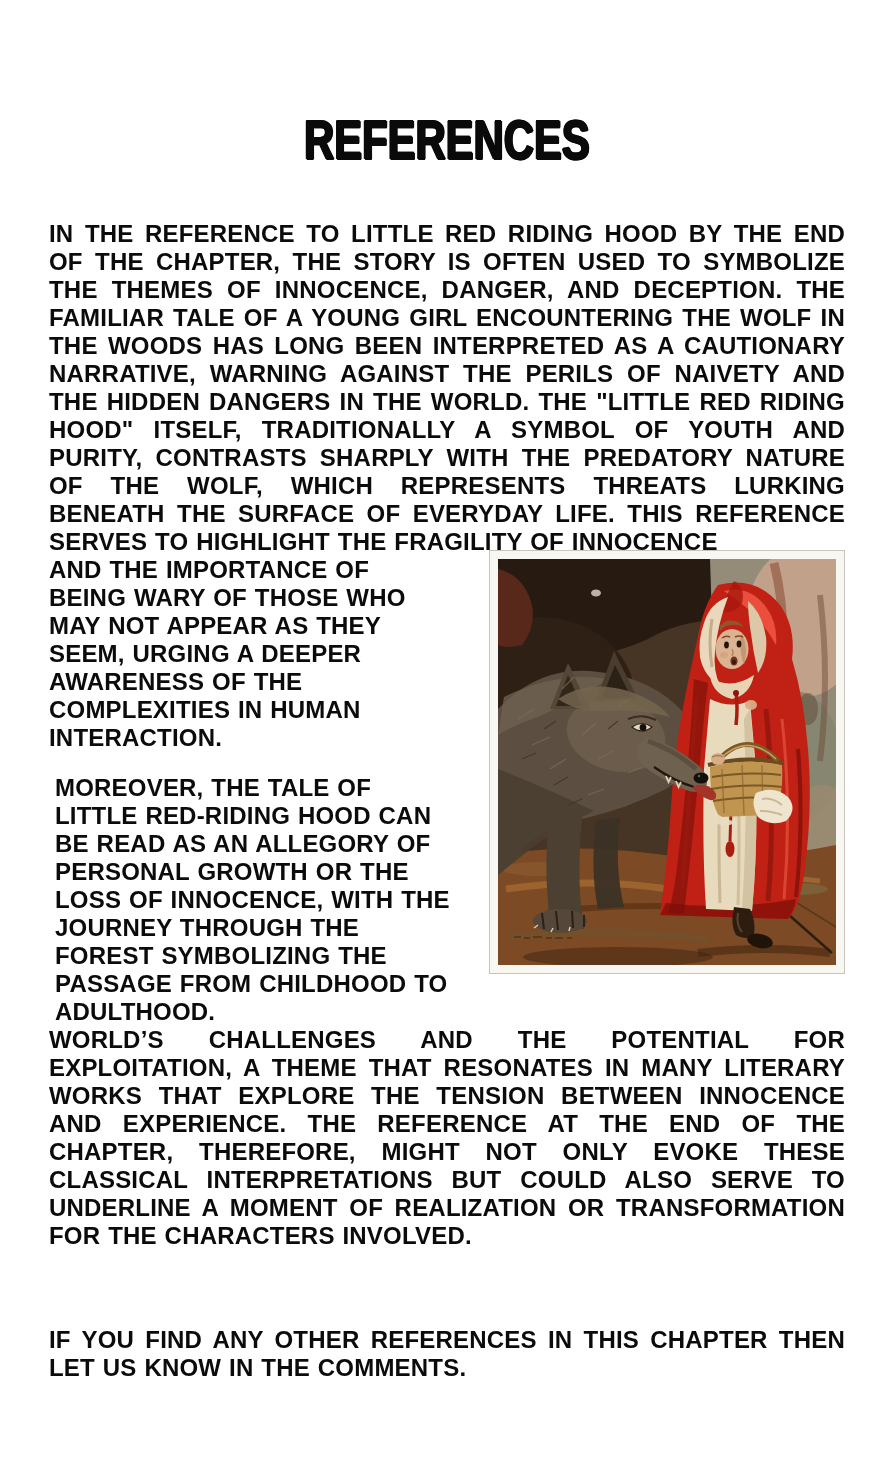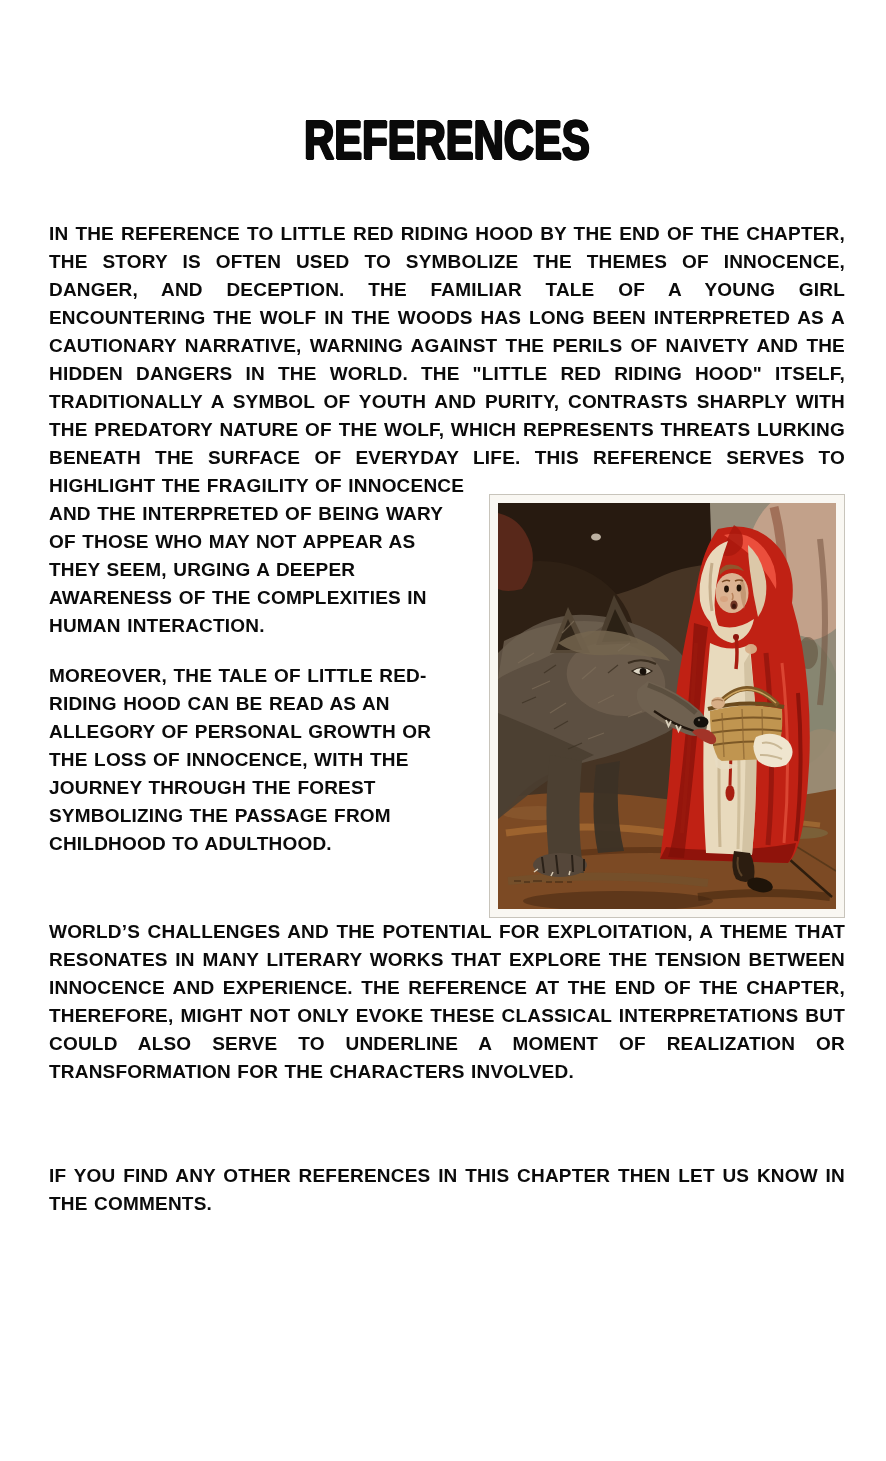--- a/index.html
+++ b/index.html
@@ -29,30 +29,30 @@
     transform:scaleX(0.76) scaleY(1.02);
     transform-origin:center;
     letter-spacing:0px;
     text-shadow:
       1.4px 0 0 #0a0a0a, -1.4px 0 0 #0a0a0a,
       0 1px 0 #0a0a0a, 0 -1px 0 #0a0a0a,
       1px 1px 0 #0a0a0a, -1px -1px 0 #0a0a0a;
   }
   .body-text{
     font-weight:bold;
-    font-size:19px;
+    font-size:24px;
     line-height:28px;
     letter-spacing:0.2px;
     word-spacing:1px;
   }
   p{margin:0;}
   .p-intro{margin-top:52px;text-align:justify;}
   .wrap-row{display:flex;align-items:flex-start;}
   .left-col{width:402px;text-align:left;}
-  .left-col .gap-above{margin-top:22px;}
+  .left-col .gap-above{margin-top:22px;margin-left:6px;}
   .illustration-frame{
     margin:-6px 0 0 auto;
     background:#f9f7f2;
     border:1px solid #c8c4bb;
     padding:8px;
     flex:none;
     font-size:0;
   }
   .p-analysis{text-align:justify;}
   .p-footer{margin-top:76px;text-align:justify;}
@@ -61,21 +61,21 @@
 <body>
 
 <div class="page">
 
   <h1 class="title"><span class="squeeze"><span>REFERENCES</span></span></h1>
 
   <p class="body-text p-intro">IN THE REFERENCE TO LITTLE RED RIDING HOOD BY THE END OF THE CHAPTER, THE STORY IS OFTEN USED TO SYMBOLIZE THE THEMES OF INNOCENCE, DANGER, AND DECEPTION. THE FAMILIAR TALE OF A YOUNG GIRL ENCOUNTERING THE WOLF IN THE WOODS HAS LONG BEEN INTERPRETED AS A CAUTIONARY NARRATIVE, WARNING AGAINST THE PERILS OF NAIVETY AND THE HIDDEN DANGERS IN THE WORLD. THE "LITTLE RED RIDING HOOD" ITSELF, TRADITIONALLY A SYMBOL OF YOUTH AND PURITY, CONTRASTS SHARPLY WITH THE PREDATORY NATURE OF THE WOLF, WHICH REPRESENTS THREATS LURKING BENEATH THE SURFACE OF EVERYDAY LIFE. THIS REFERENCE SERVES TO HIGHLIGHT THE FRAGILITY OF INNOCENCE</p>
 
   <div class="wrap-row">
     <div class="left-col body-text">
-      <p>AND THE INTERPRETED OF BEING WARY OF THOSE WHO MAY NOT APPEAR AS THEY SEEM, URGING A DEEPER AWARENESS OF THE COMPLEXITIES IN HUMAN INTERACTION.</p>
+      <p>AND THE IMPORTANCE OF BEING WARY OF THOSE WHO MAY NOT APPEAR AS THEY SEEM, URGING A DEEPER AWARENESS OF THE COMPLEXITIES IN HUMAN INTERACTION.</p>
       <p class="gap-above">MOREOVER, THE TALE OF LITTLE RED-RIDING HOOD CAN BE READ AS AN ALLEGORY OF PERSONAL GROWTH OR THE LOSS OF INNOCENCE, WITH THE JOURNEY THROUGH THE FOREST SYMBOLIZING THE PASSAGE FROM CHILDHOOD TO ADULTHOOD.</p>
     </div>
 
     <figure class="illustration-frame">
       <svg width="338" height="406" viewBox="0 0 338 406" xmlns="http://www.w3.org/2000/svg">
 
         <rect width="338" height="406" fill="#463424"></rect>
 
         <path d="M0,0 H338 V52 Q300,76 258,66 Q200,52 150,80 Q92,106 40,94 Q14,88 0,98 Z" fill="#271a10"></path>
         <ellipse cx="42" cy="140" rx="95" ry="82" fill="#2e2014"></ellipse>

